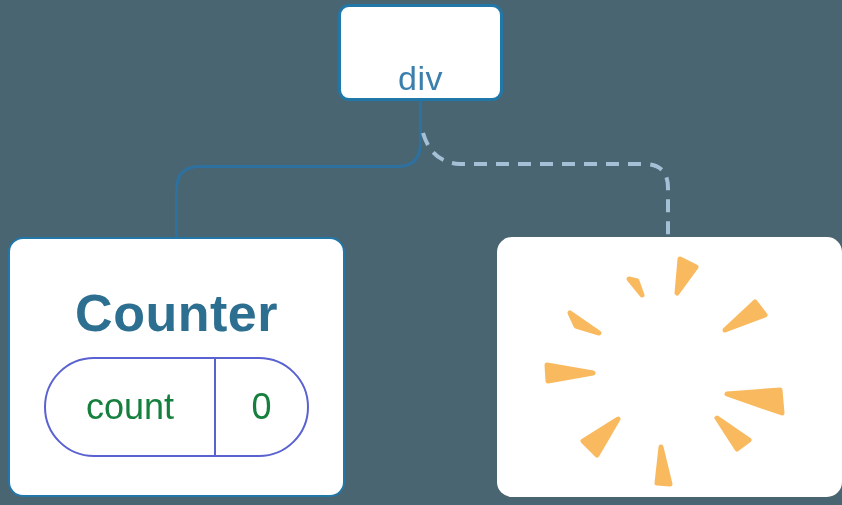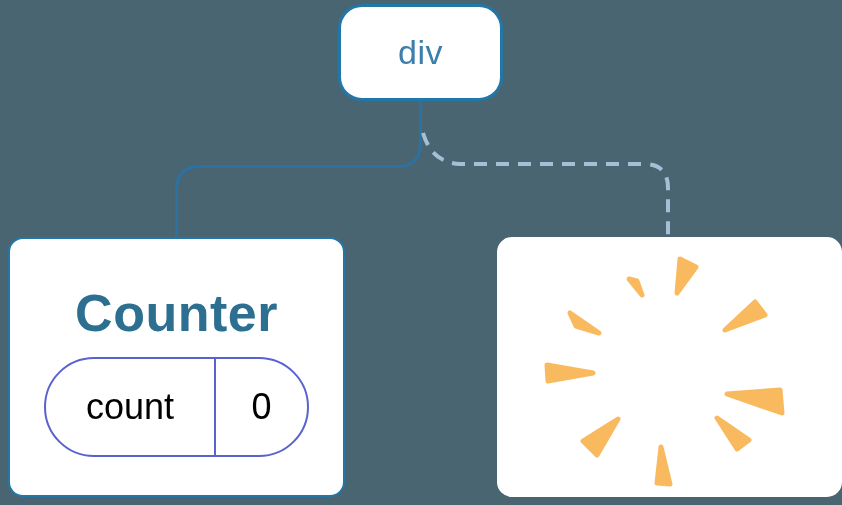--- a/index.html
+++ b/index.html
@@ -33,24 +33,24 @@
     stroke-linecap: butt;
   }
 
   
   .root-node {
     position: absolute;
     left: 338px; top: 4px;
     width: 165px; height: 97px;
     background: #ffffff;
     border: 3px solid #2277a9;
-    border-radius: 24px;
+    border-radius: 11px;
     box-sizing: border-box;
     display: flex;
-    align-items: center;
+    align-items: flex-end;
     justify-content: center;
   }
   .root-node .label {
     color: #3b7fad;
     font-size: 34px;
     font-weight: 500;
     letter-spacing: 0.5px;
   }
 
   
@@ -84,21 +84,21 @@
   
   .state-pill {
     position: absolute;
     left: 34px; top: 118px;
     width: 265px; height: 100px;
     border: 2.5px solid #5a62d2;
     border-radius: 52px;
     box-sizing: border-box;
     display: flex;
     align-items: stretch;
-    color: #000000;
+    color: #15803d;
     font-size: 36px;
   }
   .state-name {
     flex: 0 0 168px;
     display: flex;
     align-items: center;
     justify-content: center;
     border-right: 2.5px solid #5a62d2;
   }
   .state-value {

